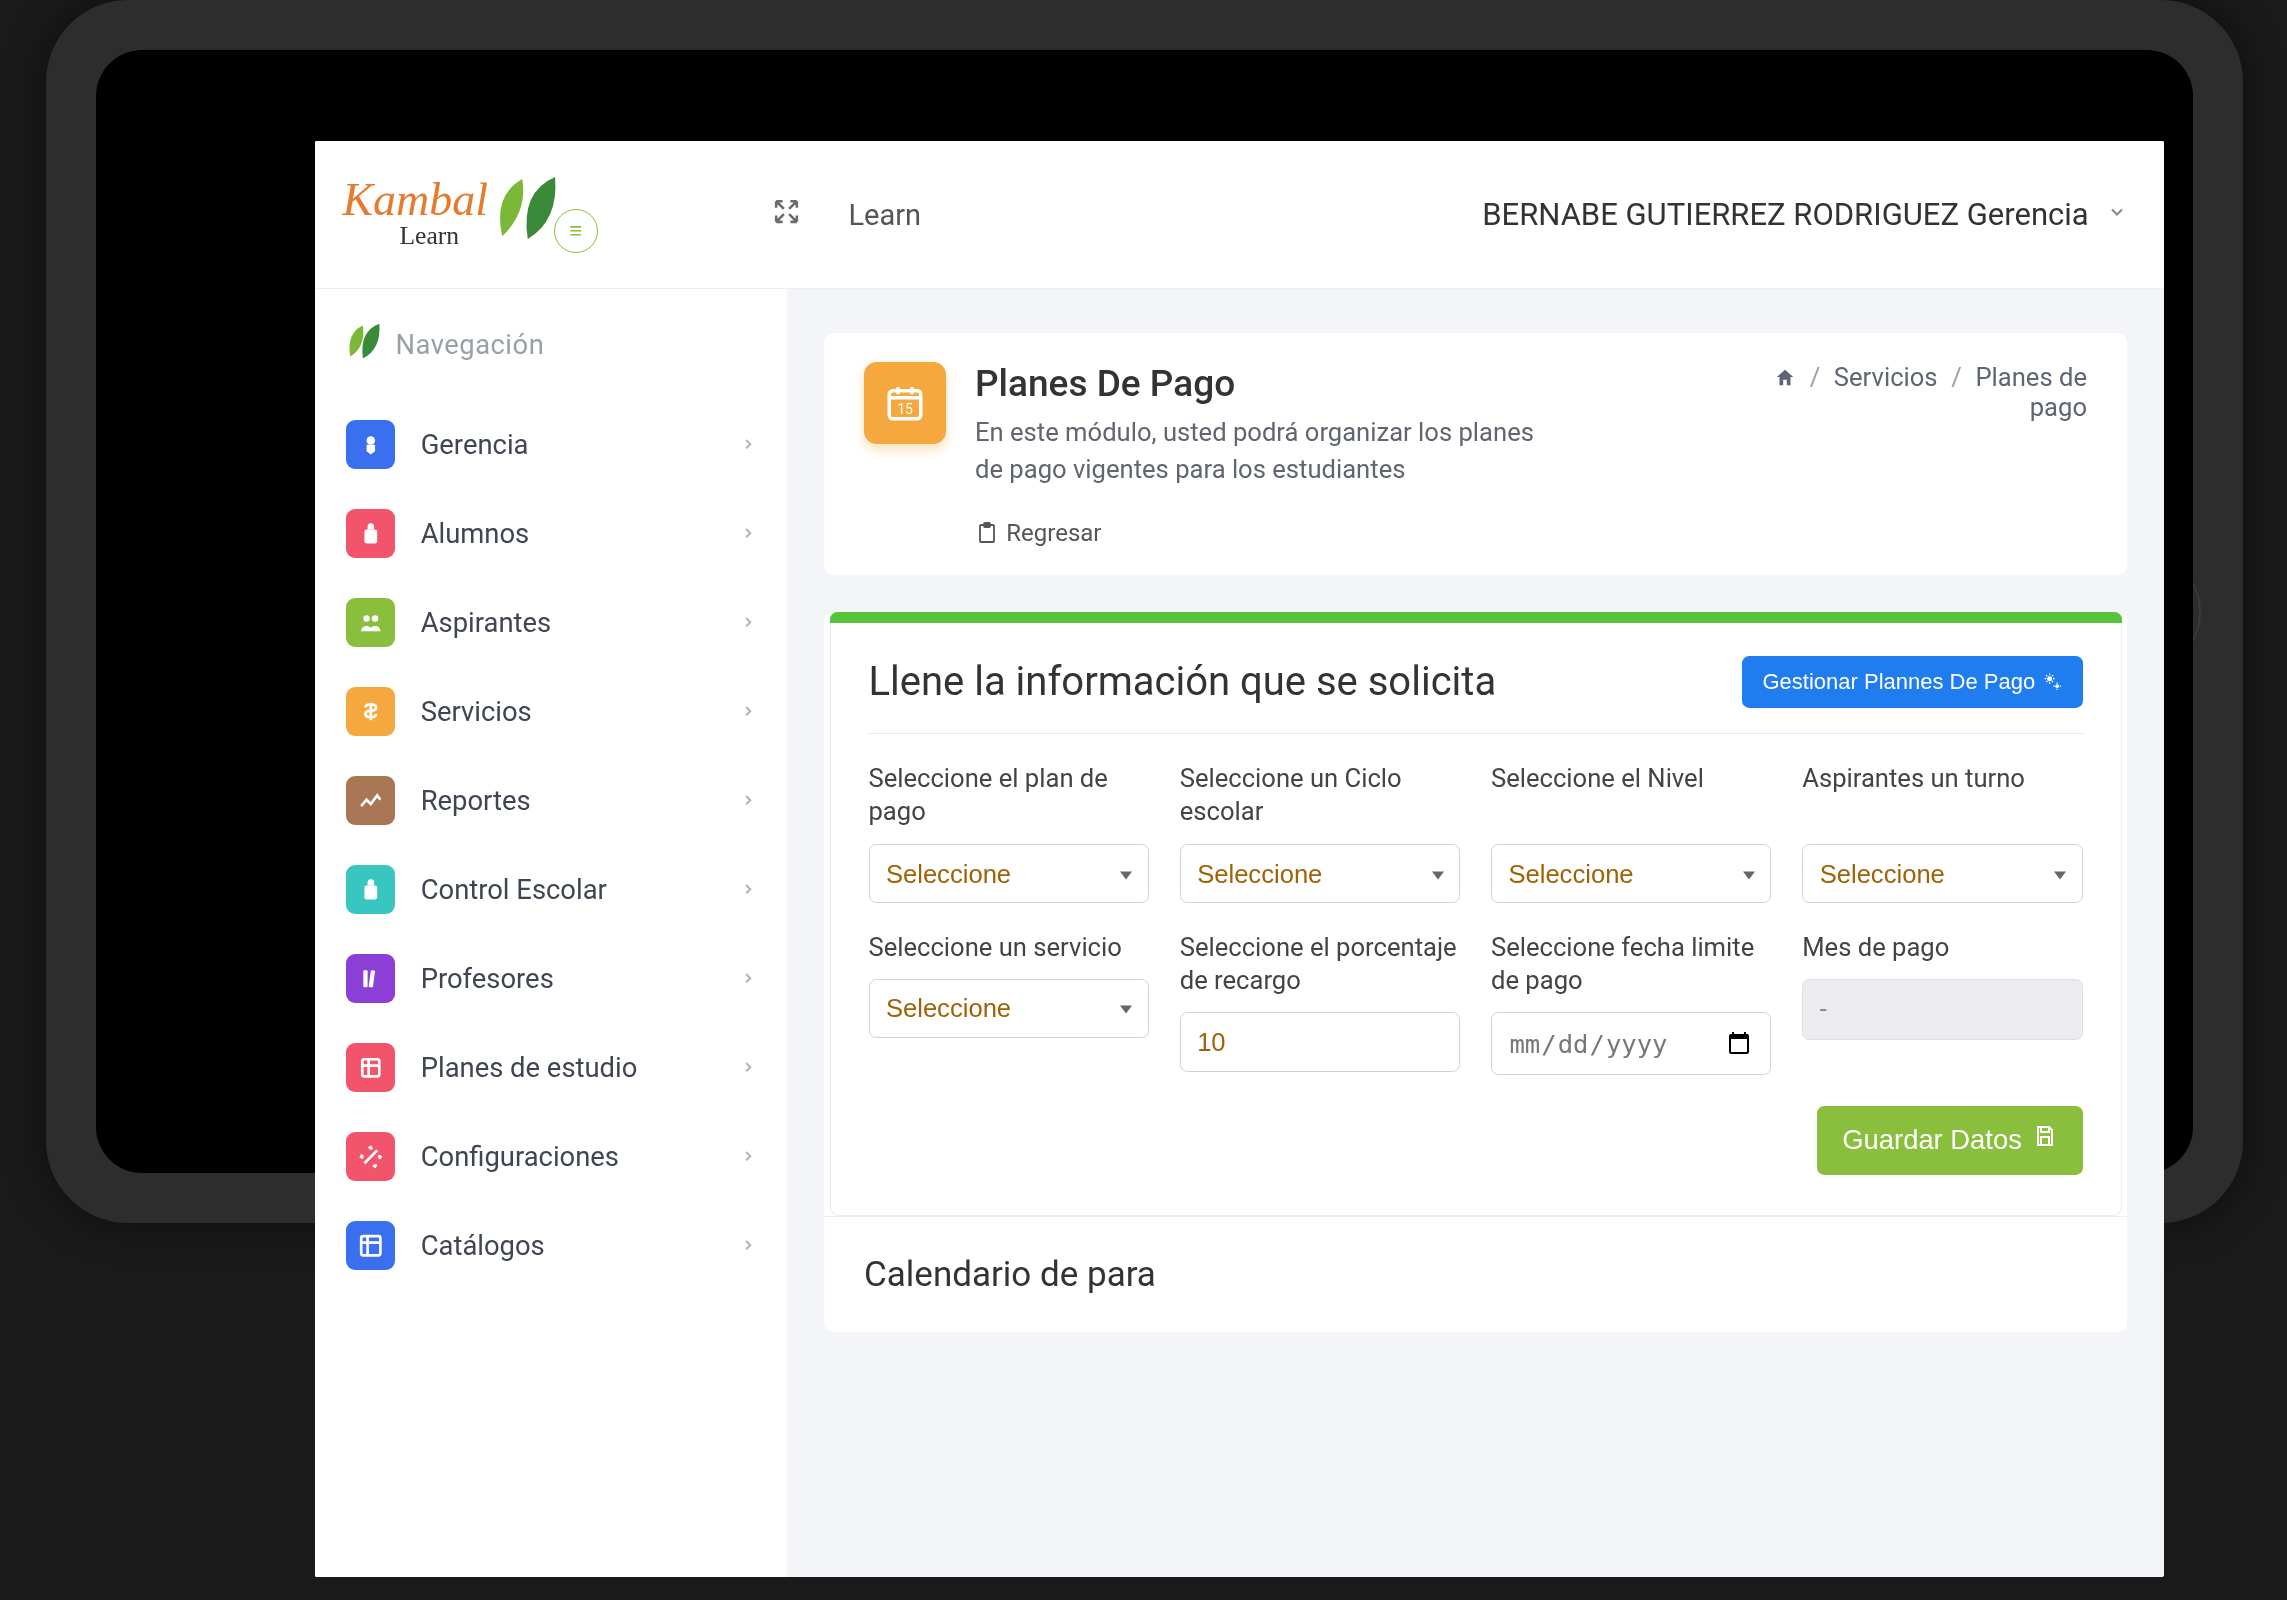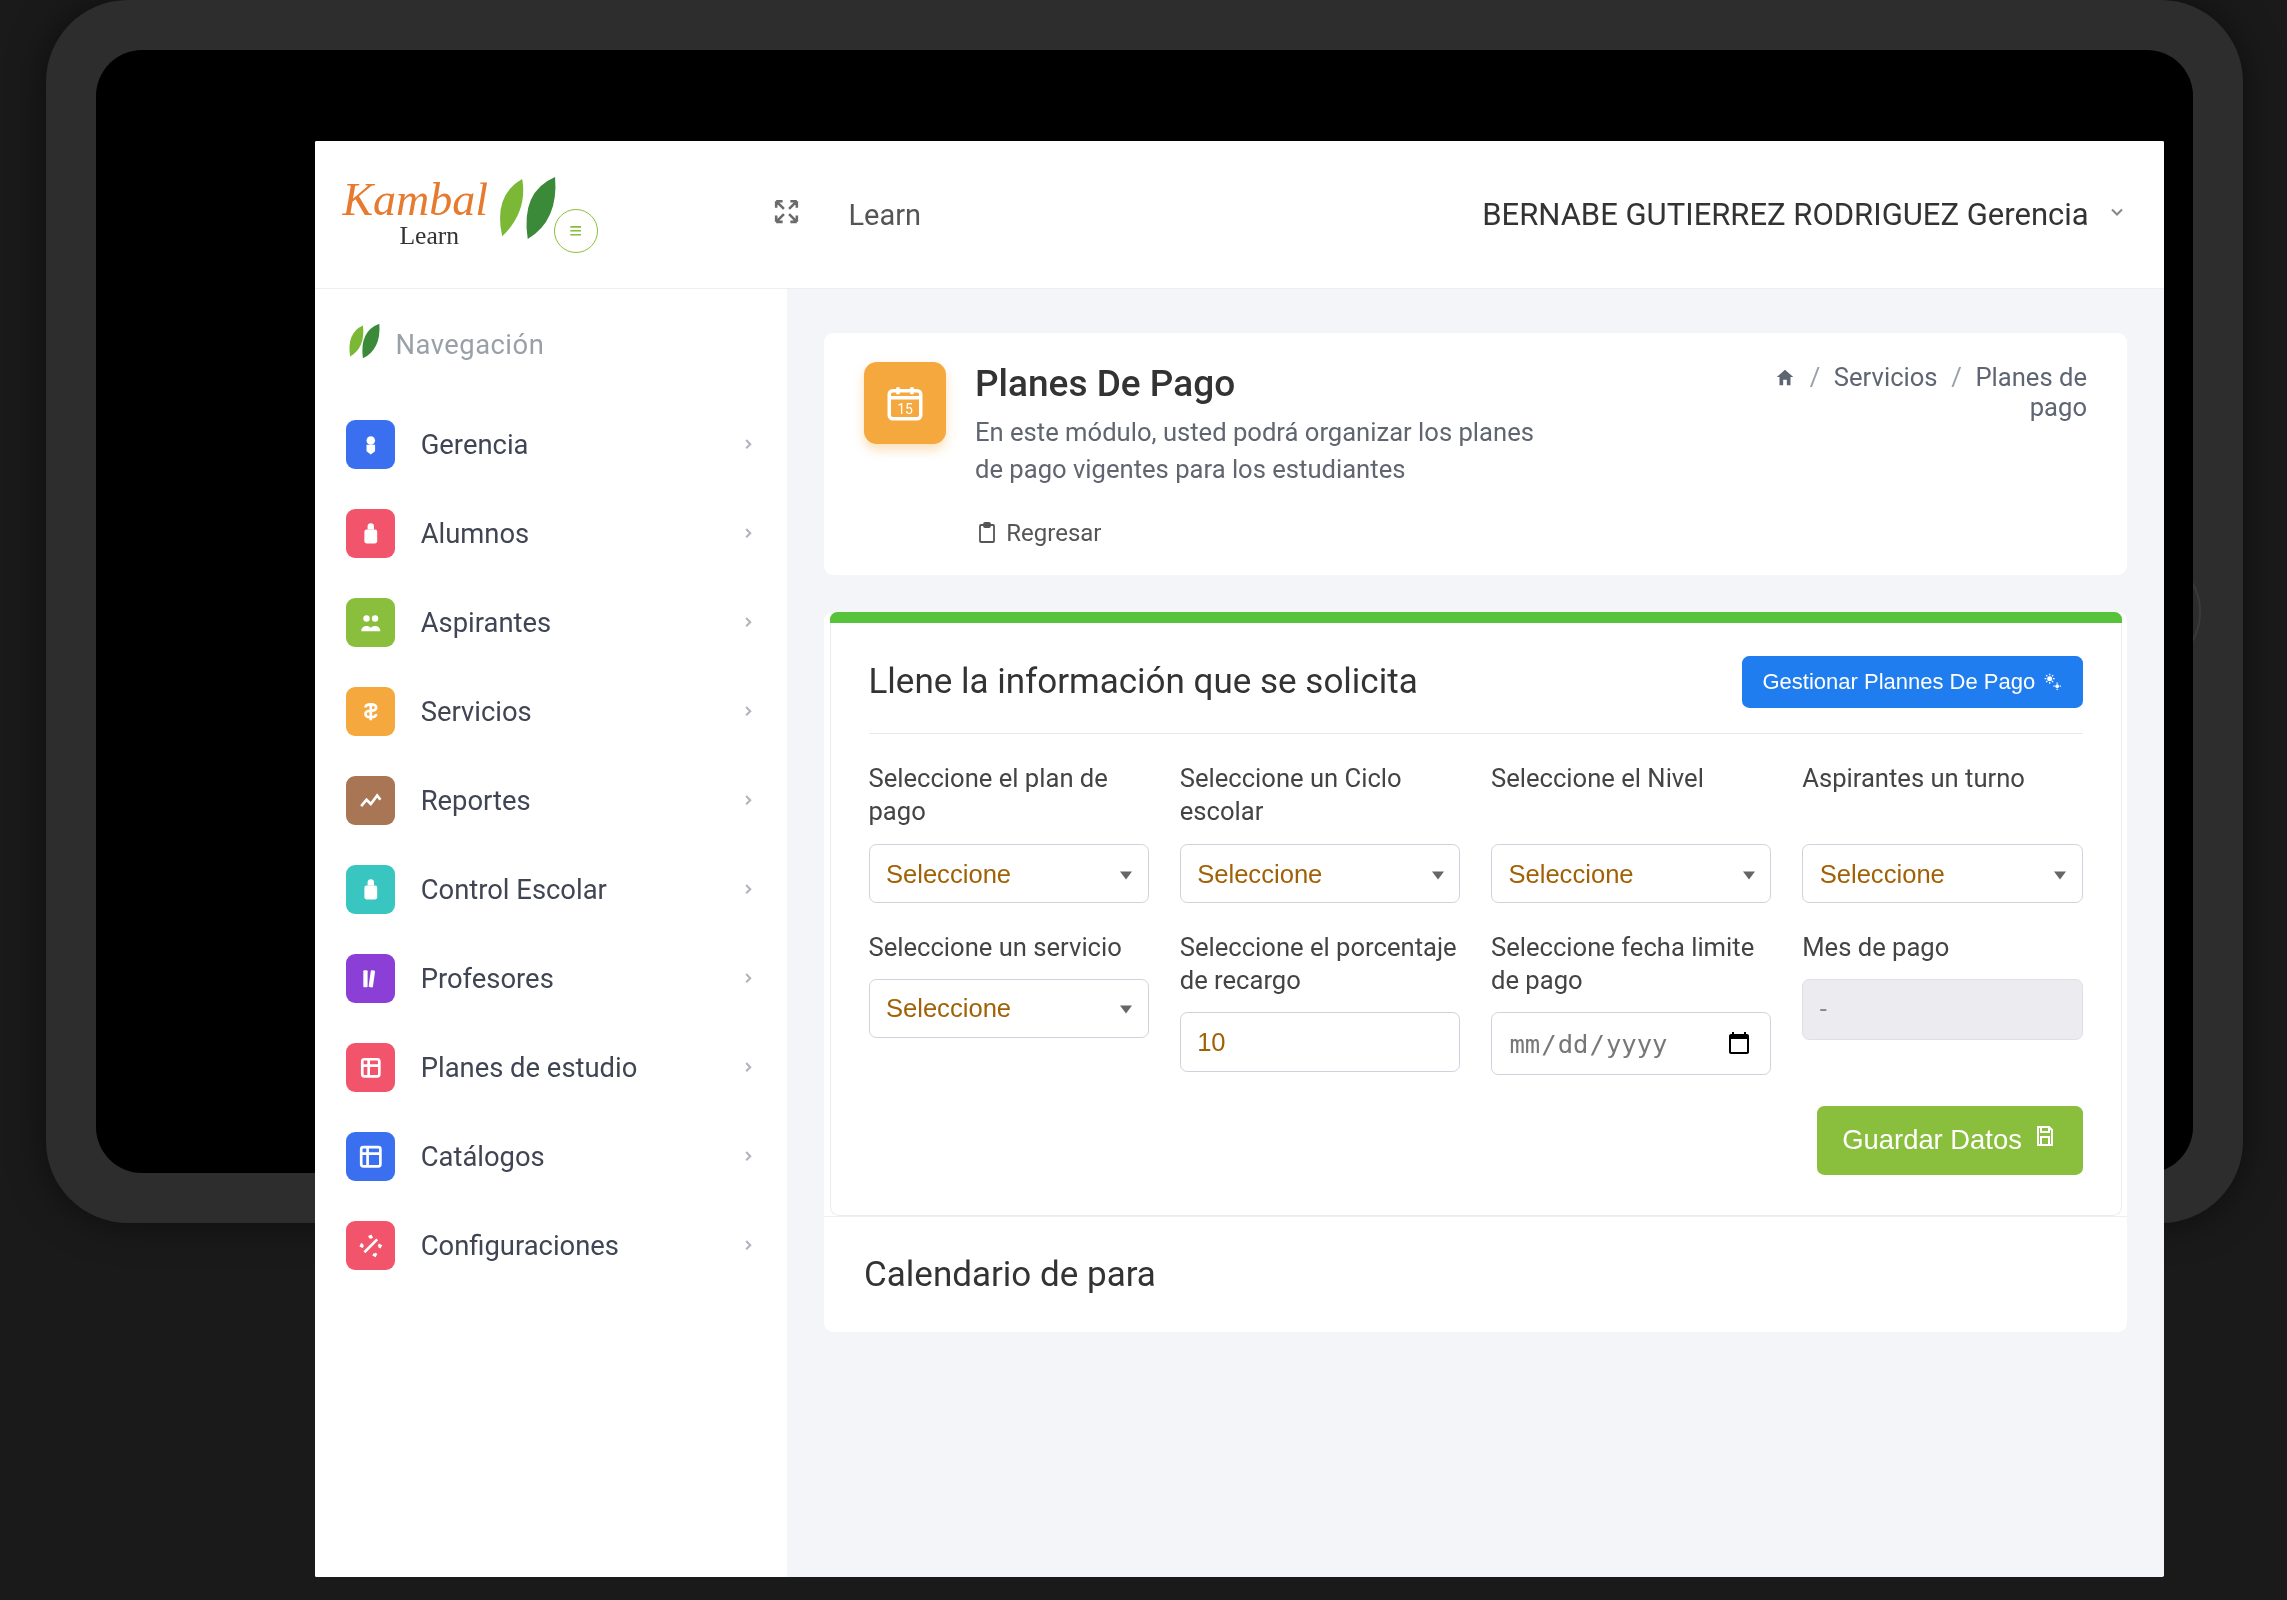--- a/index.html
+++ b/index.html
@@ -110,21 +110,21 @@
 .bcrumb { margin-left:auto; font-size:25.6px; color:#5e6573; text-align:right; max-width:329px;}
 .bcrumb a { color:#5e6573; text-decoration:none; }
 .bcrumb .sep { margin:0 7.3px; color:#9aa0a8;}
 .back-link { display:flex; align-items:center; font-size:24px; color:#555; margin:31px 0 18.3px 111px; cursor:pointer;}
 .back-link svg { margin-right:7.3px; }
 
 .card-form { background:#fff; border-radius:9.1px; padding:0; }
 .green-strip { height:11px; background:#56c33b; border-radius:7.3px 7.3px 0 0; margin: 0 5.5px;}
 .form-inner { padding: 33px 38px 40px; border:0.9px solid #ececf0; border-top:none; border-radius:0 0 9.1px 9.1px; margin:0 5.5px;}
 .form-titlebar { display:flex; align-items:center; border-bottom:0.9px solid #e8e9ee; padding-bottom:25.6px; margin-bottom:27.4px;}
-.form-title { font-size:35px; color:#333; }
+.form-title { font-size:40px; color:#333; }
 .btn-blue {
   margin-left:auto; background:#1f7df0; color:#fff; font-size:22px; padding:13px 20px; border:none; border-radius:7.3px; cursor:pointer; display:flex; align-items:center;
 }
 .btn-blue svg { margin-left:7.3px; }
 .grid { display:grid; grid-template-columns: repeat(4, 1fr); gap: 27.4px 31px; }
 .field label { display:block; font-size:25.6px; color:#444; margin-bottom:14.6px; line-height:1.3; min-height: 0; }
 .row1 label { min-height: 68px; }
 .select, .input {
   width:100%; font-size:25.6px; padding:14.6px 16.4px; border:0.9px solid #cfd2da; border-radius:7.3px; background:#fff; color:#a16207;
   appearance:none; -webkit-appearance:none;
@@ -285,38 +285,38 @@
                     <rect x="4" y="4" width="16" height="16" rx="2"></rect>
                     <path d="M4 10h16M10 4v16"></path>
                   </svg>
                 </span>
                 <span>Planes de estudio</span>
                 <span class="nav-chev"><svg width="16.4" height="16.4" viewBox="0 0 24 24" fill="none" stroke="#b0b4bc" stroke-width="3">
                     <path d="M9 6l6 6-6 6"></path>
                   </svg></span>
               </div>
               <div class="nav-item">
+                <span class="nav-ico" style="background:#f2556b">
+                  <svg width="25.6" height="25.6" viewBox="0 0 24 24" fill="none" stroke="#fff" stroke-width="2.5">
+                    <path d="M6 18L18 6M10 4l2-1 1 2M4 10l-1 2 2 1M14 20l2 1 1-2M20 14l1-2-2-1"></path>
+                  </svg>
+                </span>
+                <span>Configuraciones</span>
+                <span class="nav-chev"><svg width="16.4" height="16.4" viewBox="0 0 24 24" fill="none" stroke="#b0b4bc" stroke-width="3">
+                    <path d="M9 6l6 6-6 6"></path>
+                  </svg></span>
+              </div>
+              <div class="nav-item">
                 <span class="nav-ico" style="background:#3a70f0">
                   <svg width="25.6" height="25.6" viewBox="0 0 24 24" fill="none" stroke="#fff" stroke-width="2.5">
                     <rect x="3" y="3" width="18" height="18" rx="2"></rect>
                     <path d="M3 9h18M9 3v18"></path>
                   </svg>
                 </span>
                 <span>Catálogos</span>
-                <span class="nav-chev"><svg width="16.4" height="16.4" viewBox="0 0 24 24" fill="none" stroke="#b0b4bc" stroke-width="3">
-                    <path d="M9 6l6 6-6 6"></path>
-                  </svg></span>
-              </div>
-              <div class="nav-item">
-                <span class="nav-ico" style="background:#f2556b">
-                  <svg width="25.6" height="25.6" viewBox="0 0 24 24" fill="none" stroke="#fff" stroke-width="2.5">
-                    <path d="M6 18L18 6M10 4l2-1 1 2M4 10l-1 2 2 1M14 20l2 1 1-2M20 14l1-2-2-1"></path>
-                  </svg>
-                </span>
-                <span>Configuraciones</span>
                 <span class="nav-chev"><svg width="16.4" height="16.4" viewBox="0 0 24 24" fill="none" stroke="#b0b4bc" stroke-width="3">
                     <path d="M9 6l6 6-6 6"></path>
                   </svg></span>
               </div>
             </div>
         </aside>
 
         <main class="main">
           <div class="card">
             <div class="pg-head">

